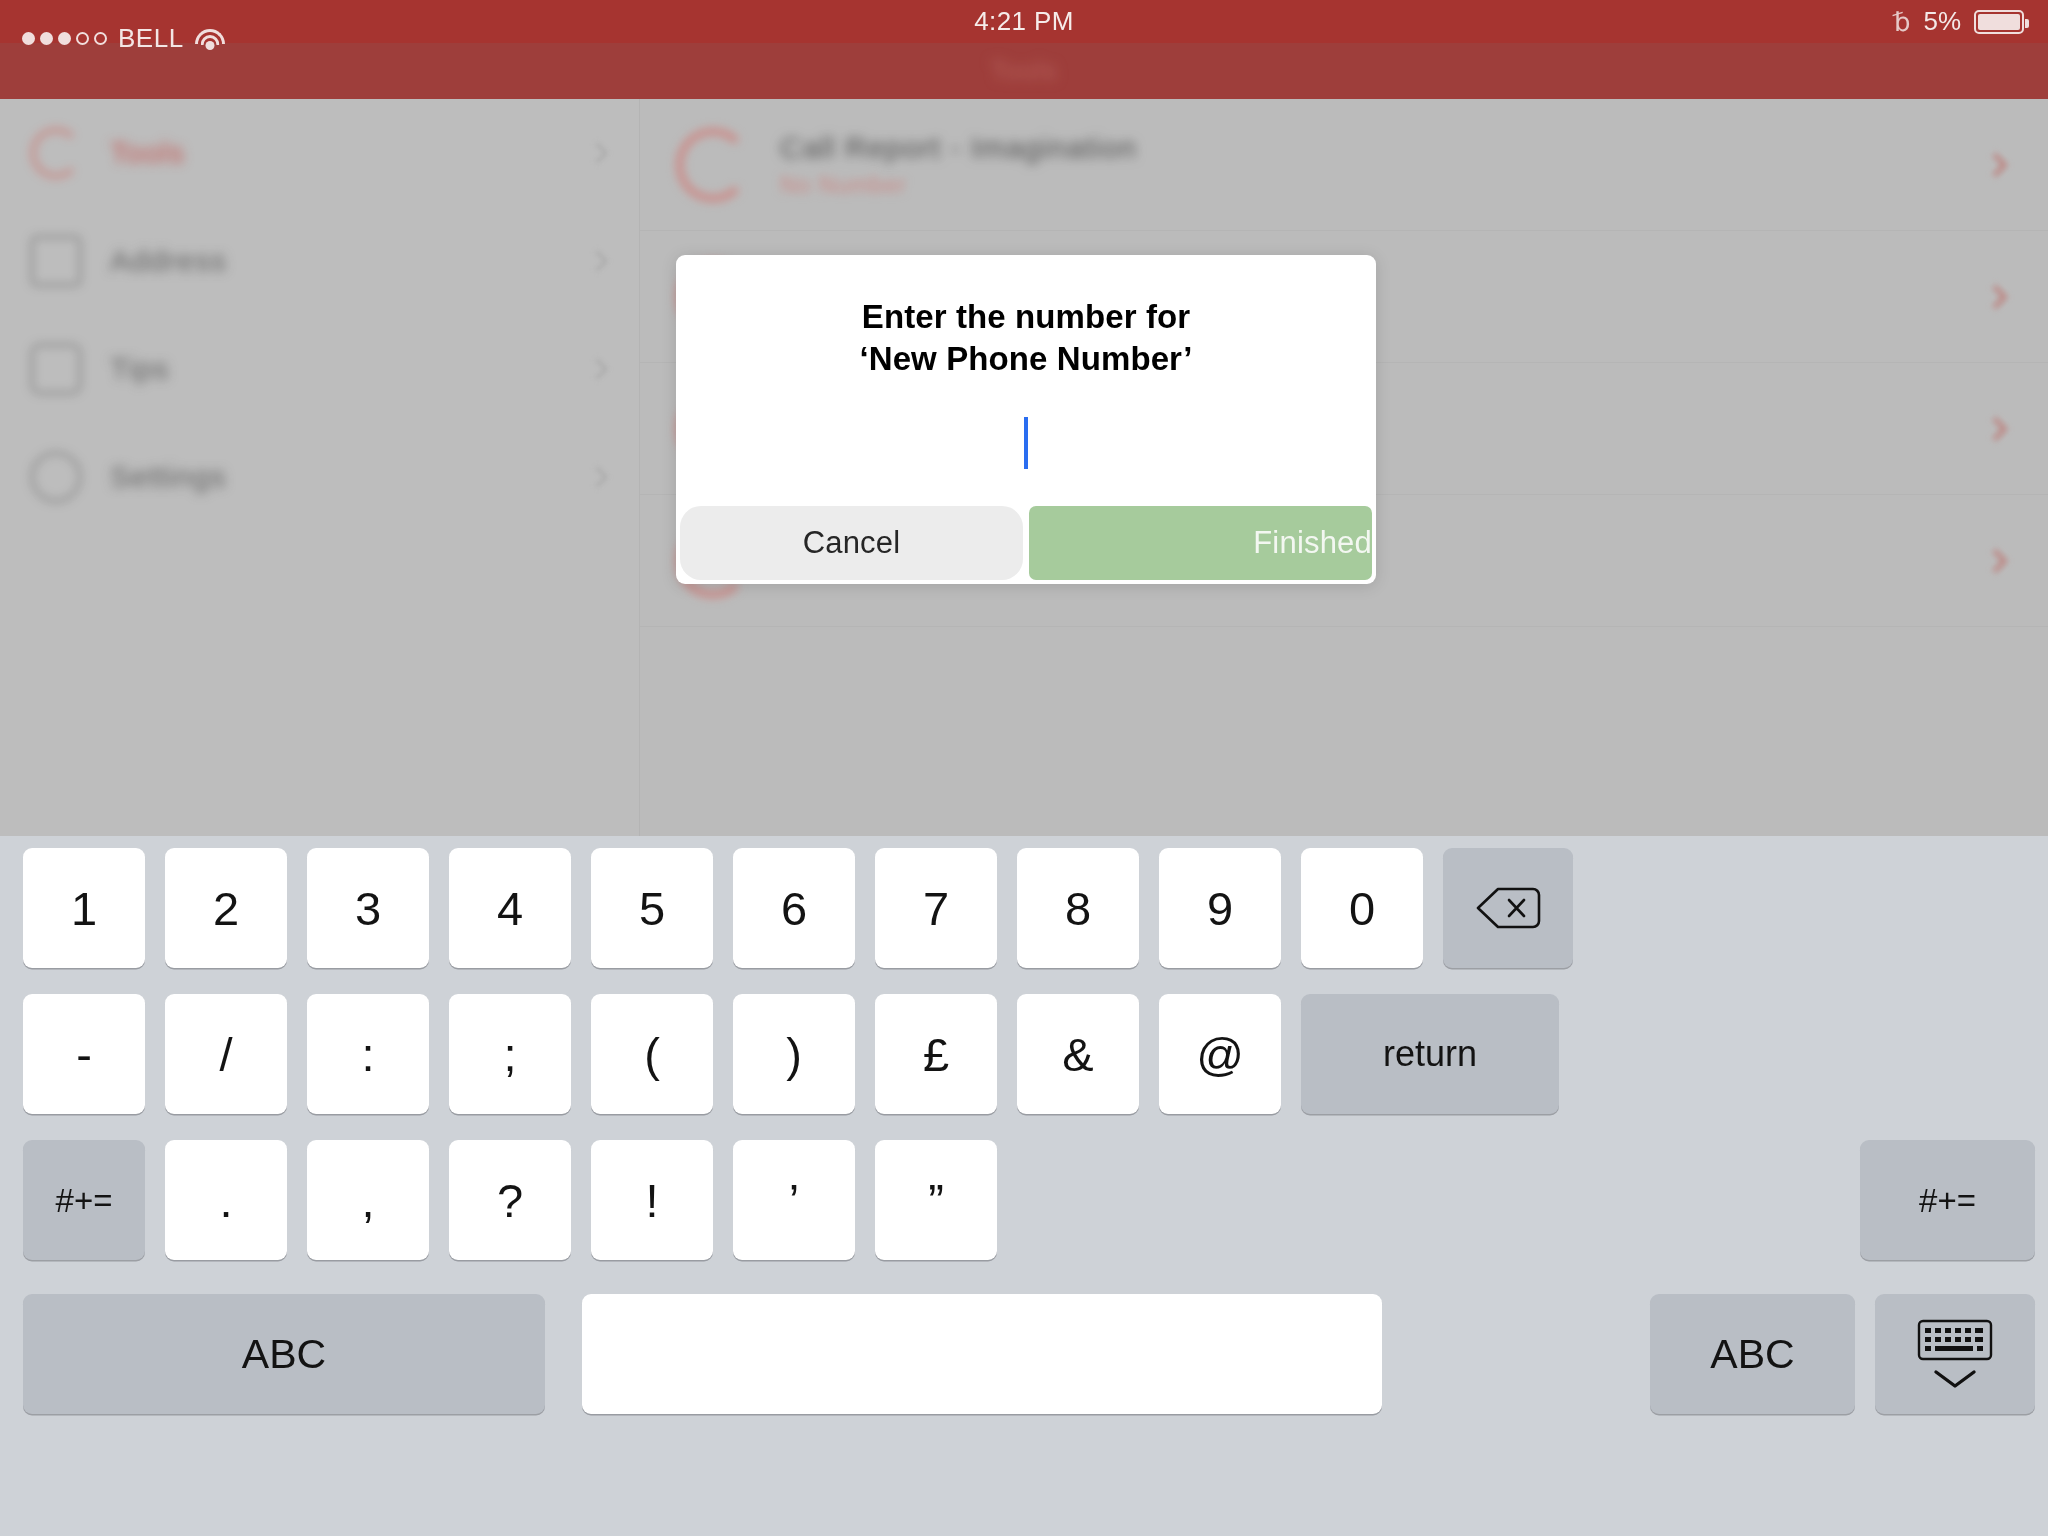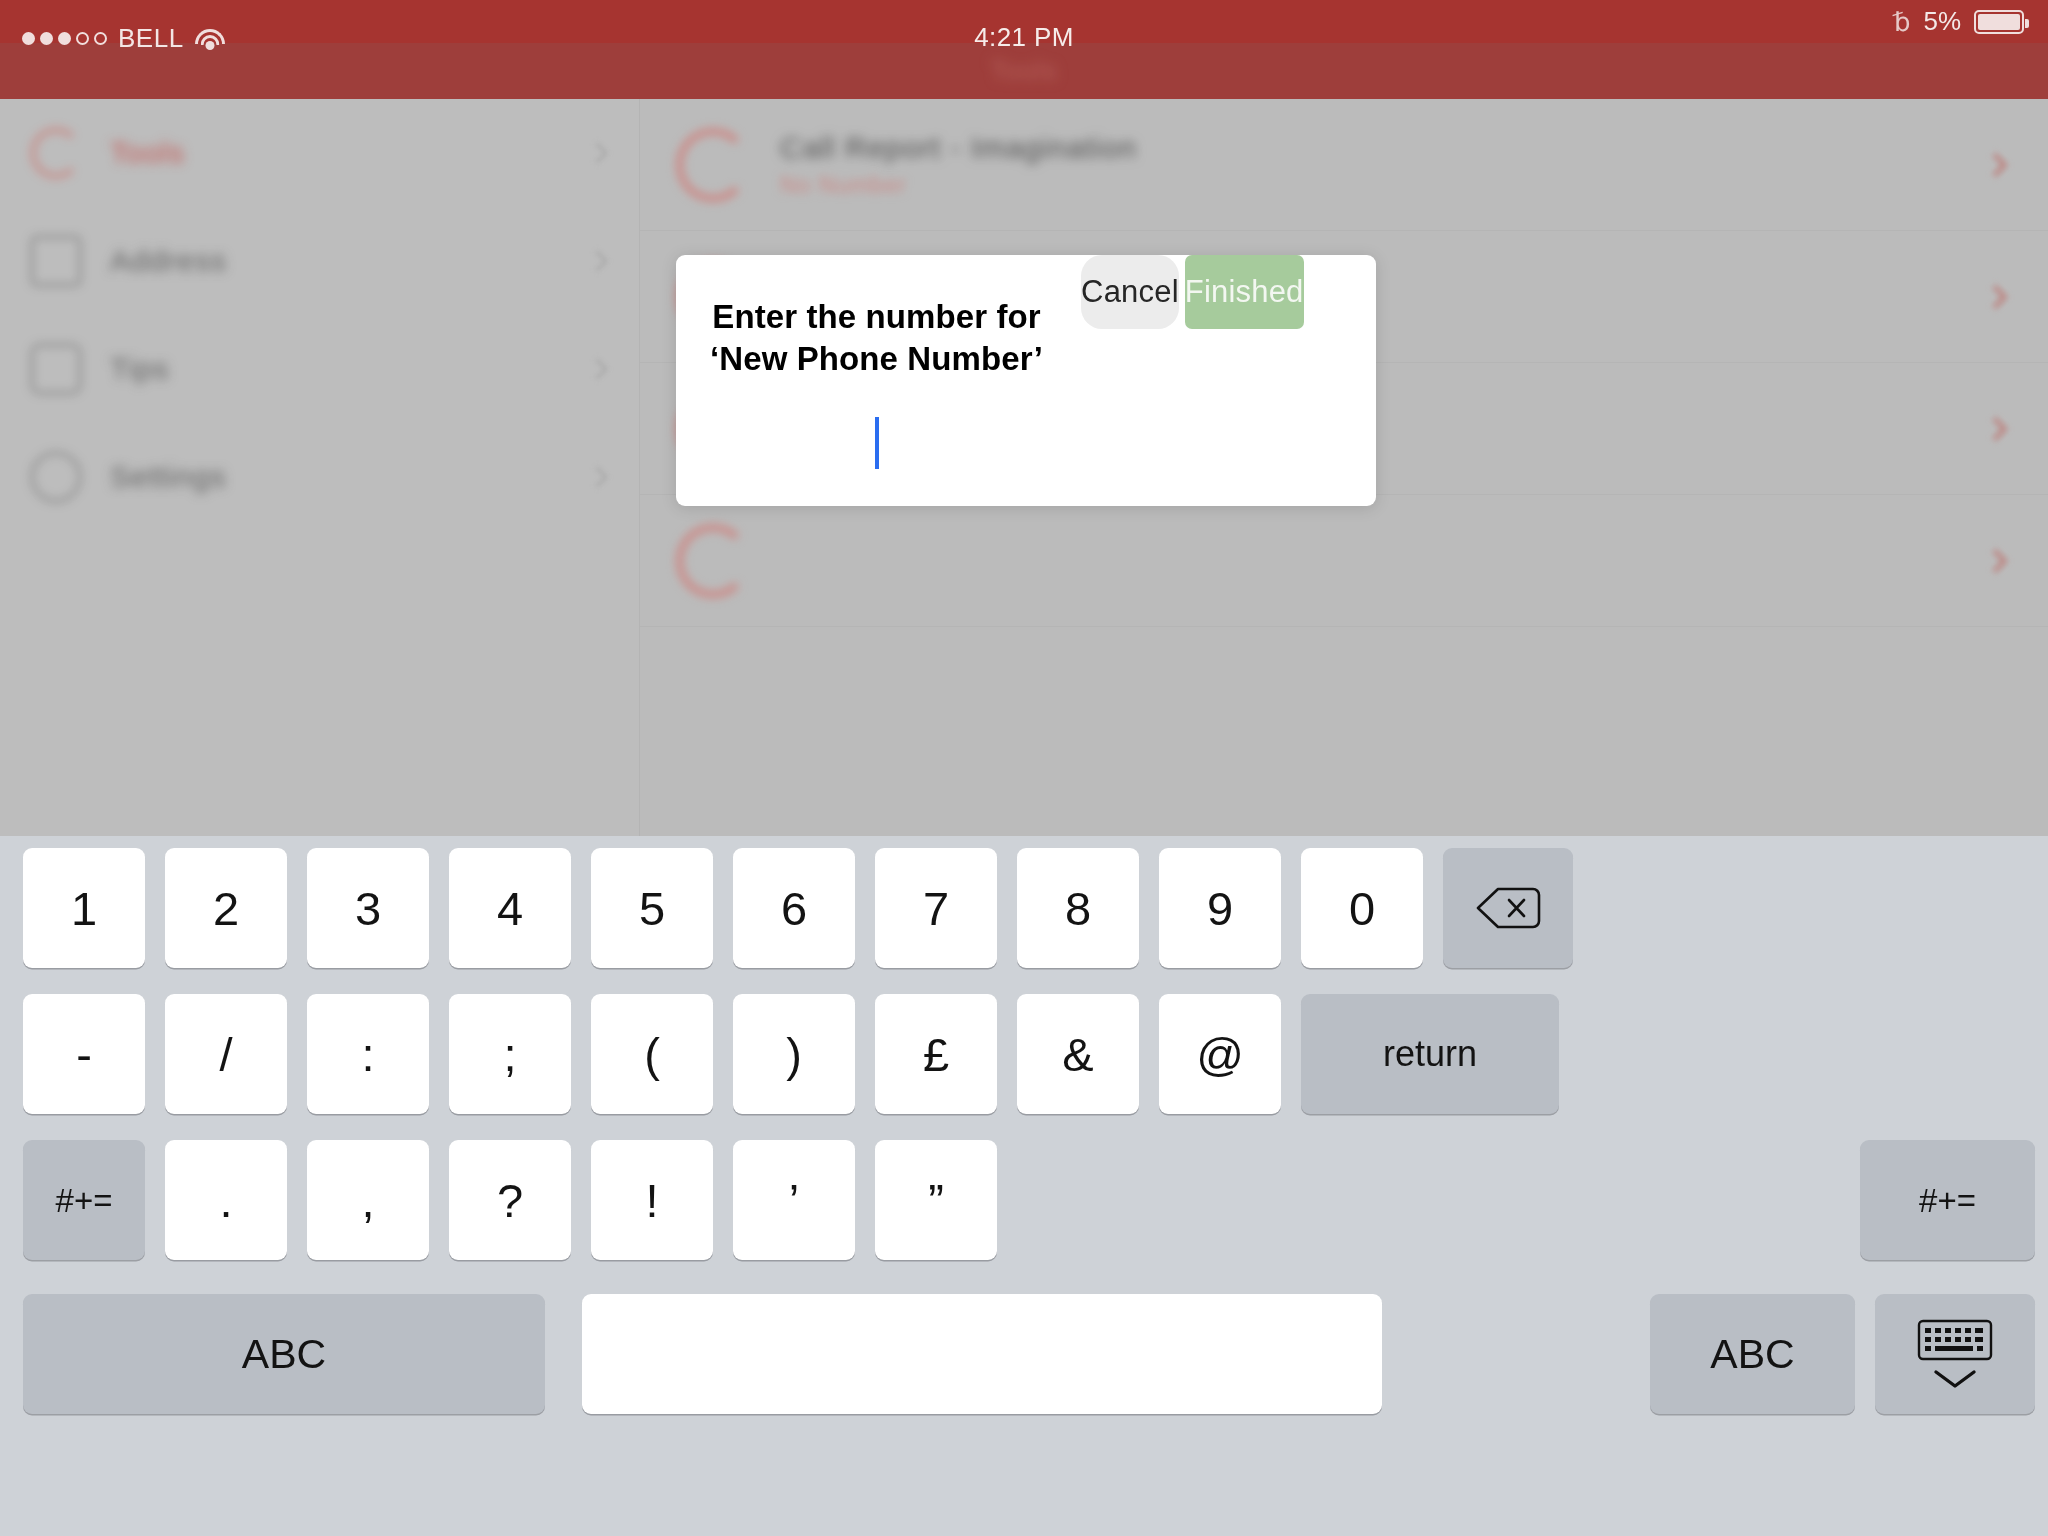--- a/index.html
+++ b/index.html
@@ -27,21 +27,21 @@
   .dot { width:13px; height:13px; border-radius:50%; border:2px solid #f0dedd; }
   .dot.on { background:#f0dedd; }
   .carrier { font-size:26px; letter-spacing:0.5px; color:#f3e6e5; }
   .wifi { position:relative; width:30px; height:22px; }
   .wifi i { position:absolute; display:block; border:3.2px solid #f0dedd; border-bottom:none;
             border-radius:50% 50% 0 0 / 100% 100% 0 0; left:50%; transform:translateX(-50%); }
   .wifi i:nth-child(1){ width:30px; height:15px; top:1px; }
   .wifi i:nth-child(2){ width:19px; height:10px; top:7px; }
   .wifi i:nth-child(3){ width:9px; height:9px; top:13px; border-radius:50%;
                         background:#f0dedd; border:none; }
-  .sb-center { position:absolute; left:0; right:0; top:16px; height:43px;
+  .sb-center { position:absolute; left:0; right:0; top:0; height:43px;
                display:flex; align-items:center; justify-content:center; }
   .sb-time { font-size:26px; color:#f6ecea; letter-spacing:0.4px; }
   .sb-right { position:absolute; right:24px; top:0; height:43px; display:flex; align-items:center; gap:13px; }
   .bt { font-size:26px; color:#e6c9c7; line-height:1; }
   .batt-pct { font-size:26px; color:#f4e9e8; }
   .batt { position:relative; width:50px; height:24px; border:2.5px solid #f0dedd; border-radius:5px; }
   .batt::after { content:""; position:absolute; right:-7px; top:7px; width:4px; height:9px;
                  background:#f0dedd; border-radius:0 2px 2px 0; }
   .batt i { position:absolute; left:2px; top:2px; bottom:2px; width:calc(100% - 4px);
             background:#f0dedd; border-radius:2px; }
@@ -99,21 +99,21 @@
   
   #scrim { position:absolute; left:0; top:43px; width:2048px; height:793px;
            background:rgba(120,120,120,0.16); z-index:40; }
 
   
   #alert {
     position:absolute; z-index:70;
     left:676px; top:255px; width:700px;
     background:#ffffff; border-radius:9px; overflow:hidden;
     box-shadow:0 2px 16px rgba(0,0,0,.13);
-    display:flex; flex-direction:row;
+    display:flex; flex-direction:column;
   }
   .alert-body { padding:41px 34px 0; text-align:center; }
   .alert-title {
     font-size:33px; font-weight:bold; color:#000; line-height:1.28;
     letter-spacing:0.1px; white-space:pre-line;
   }
   .alert-field {
     height:126px; display:flex; align-items:center; justify-content:center;
   }
   .caret { width:4px; height:52px; background:#2a6df0; animation:blink 1.06s steps(1,end) infinite; }

